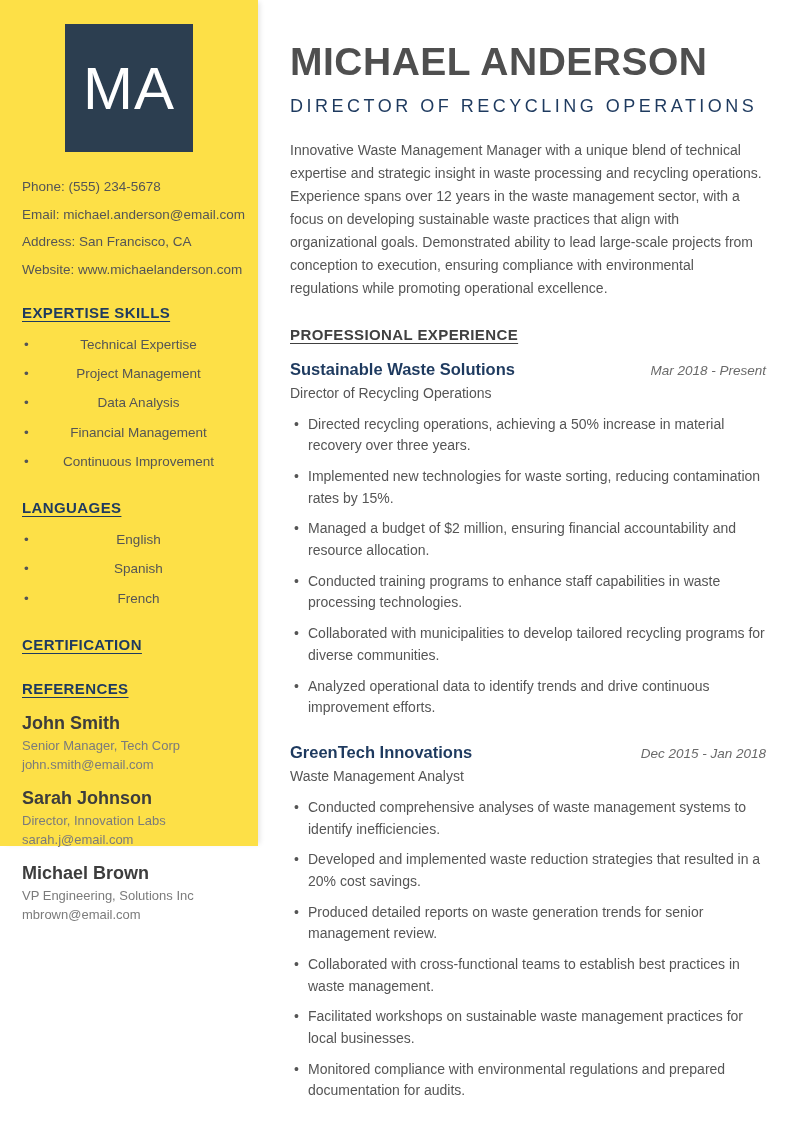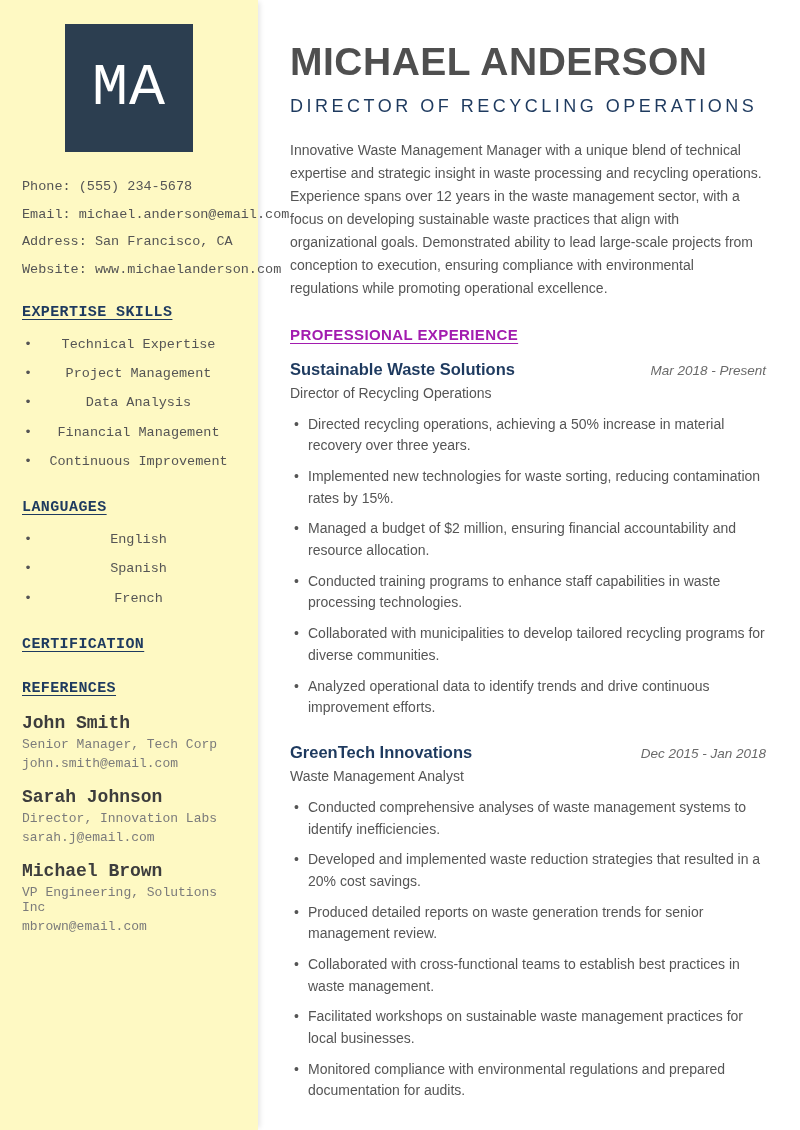--- a/index.html
+++ b/index.html
@@ -15,25 +15,24 @@
     height: 1130px;
     background: #ffffff;
     overflow: hidden;
     display: flex;
   }
 
   
   .sidebar {
     width: 258px;
     min-width: 258px;
-    height: 1130px;
-    background: #fef9c3;
+    height: 846px;
+    background: #fde047;
     padding: 24px 22px 20px 22px;
     box-shadow: 4px 0 5px -2px rgba(0,0,0,0.10);
-    font-family: Liberation Mono, monospace;
   }
   .monogram {
     width: 128px;
     height: 128px;
     margin: 0 auto;
     background: #2c3e50;
     color: #ffffff;
     display: flex;
     align-items: center;
     justify-content: center;
@@ -97,21 +96,21 @@
   .summary {
     margin-top: 22px;
     font-size: 14px;
     line-height: 1.64;
     color: #555555;
   }
   .section-heading {
     margin-top: 26px;
     font-size: 15px;
     font-weight: bold;
-    color: #a21caf;
+    color: #404040;
     letter-spacing: 0.4px;
     text-decoration: underline;
     text-underline-offset: 3px;
   }
   .job { margin-top: 17px; }
   .job + .job { margin-top: 24px; }
   .job-header {
     display: flex;
     justify-content: space-between;
     align-items: baseline;

